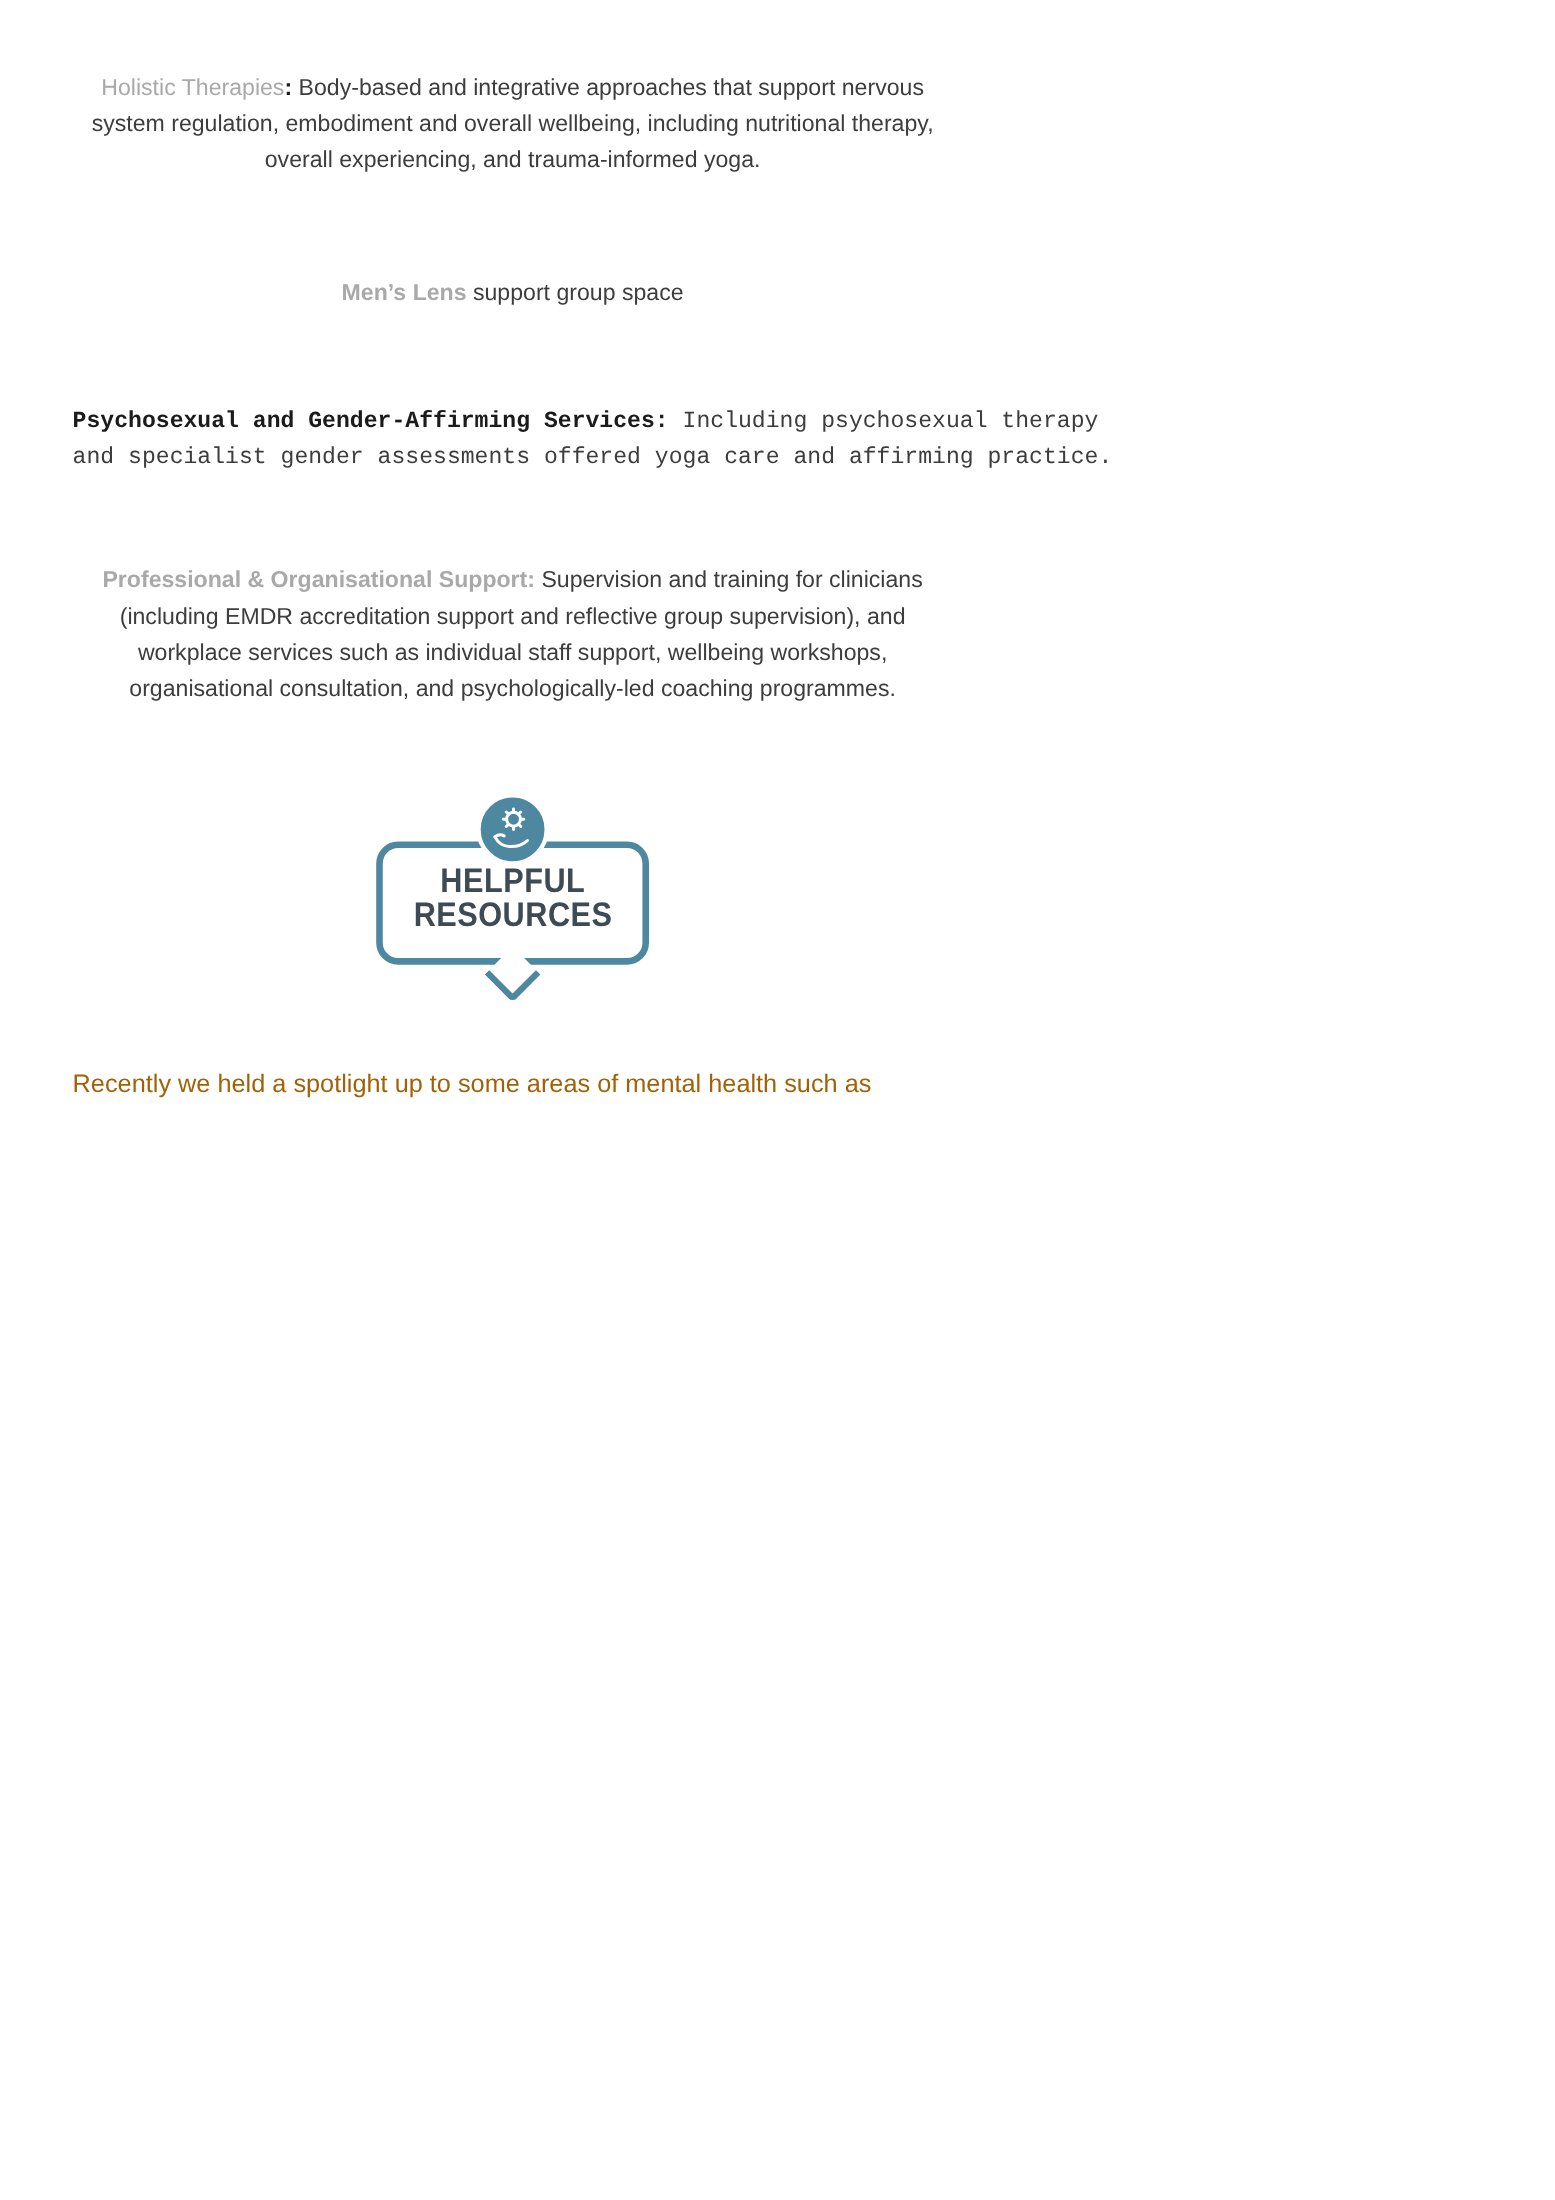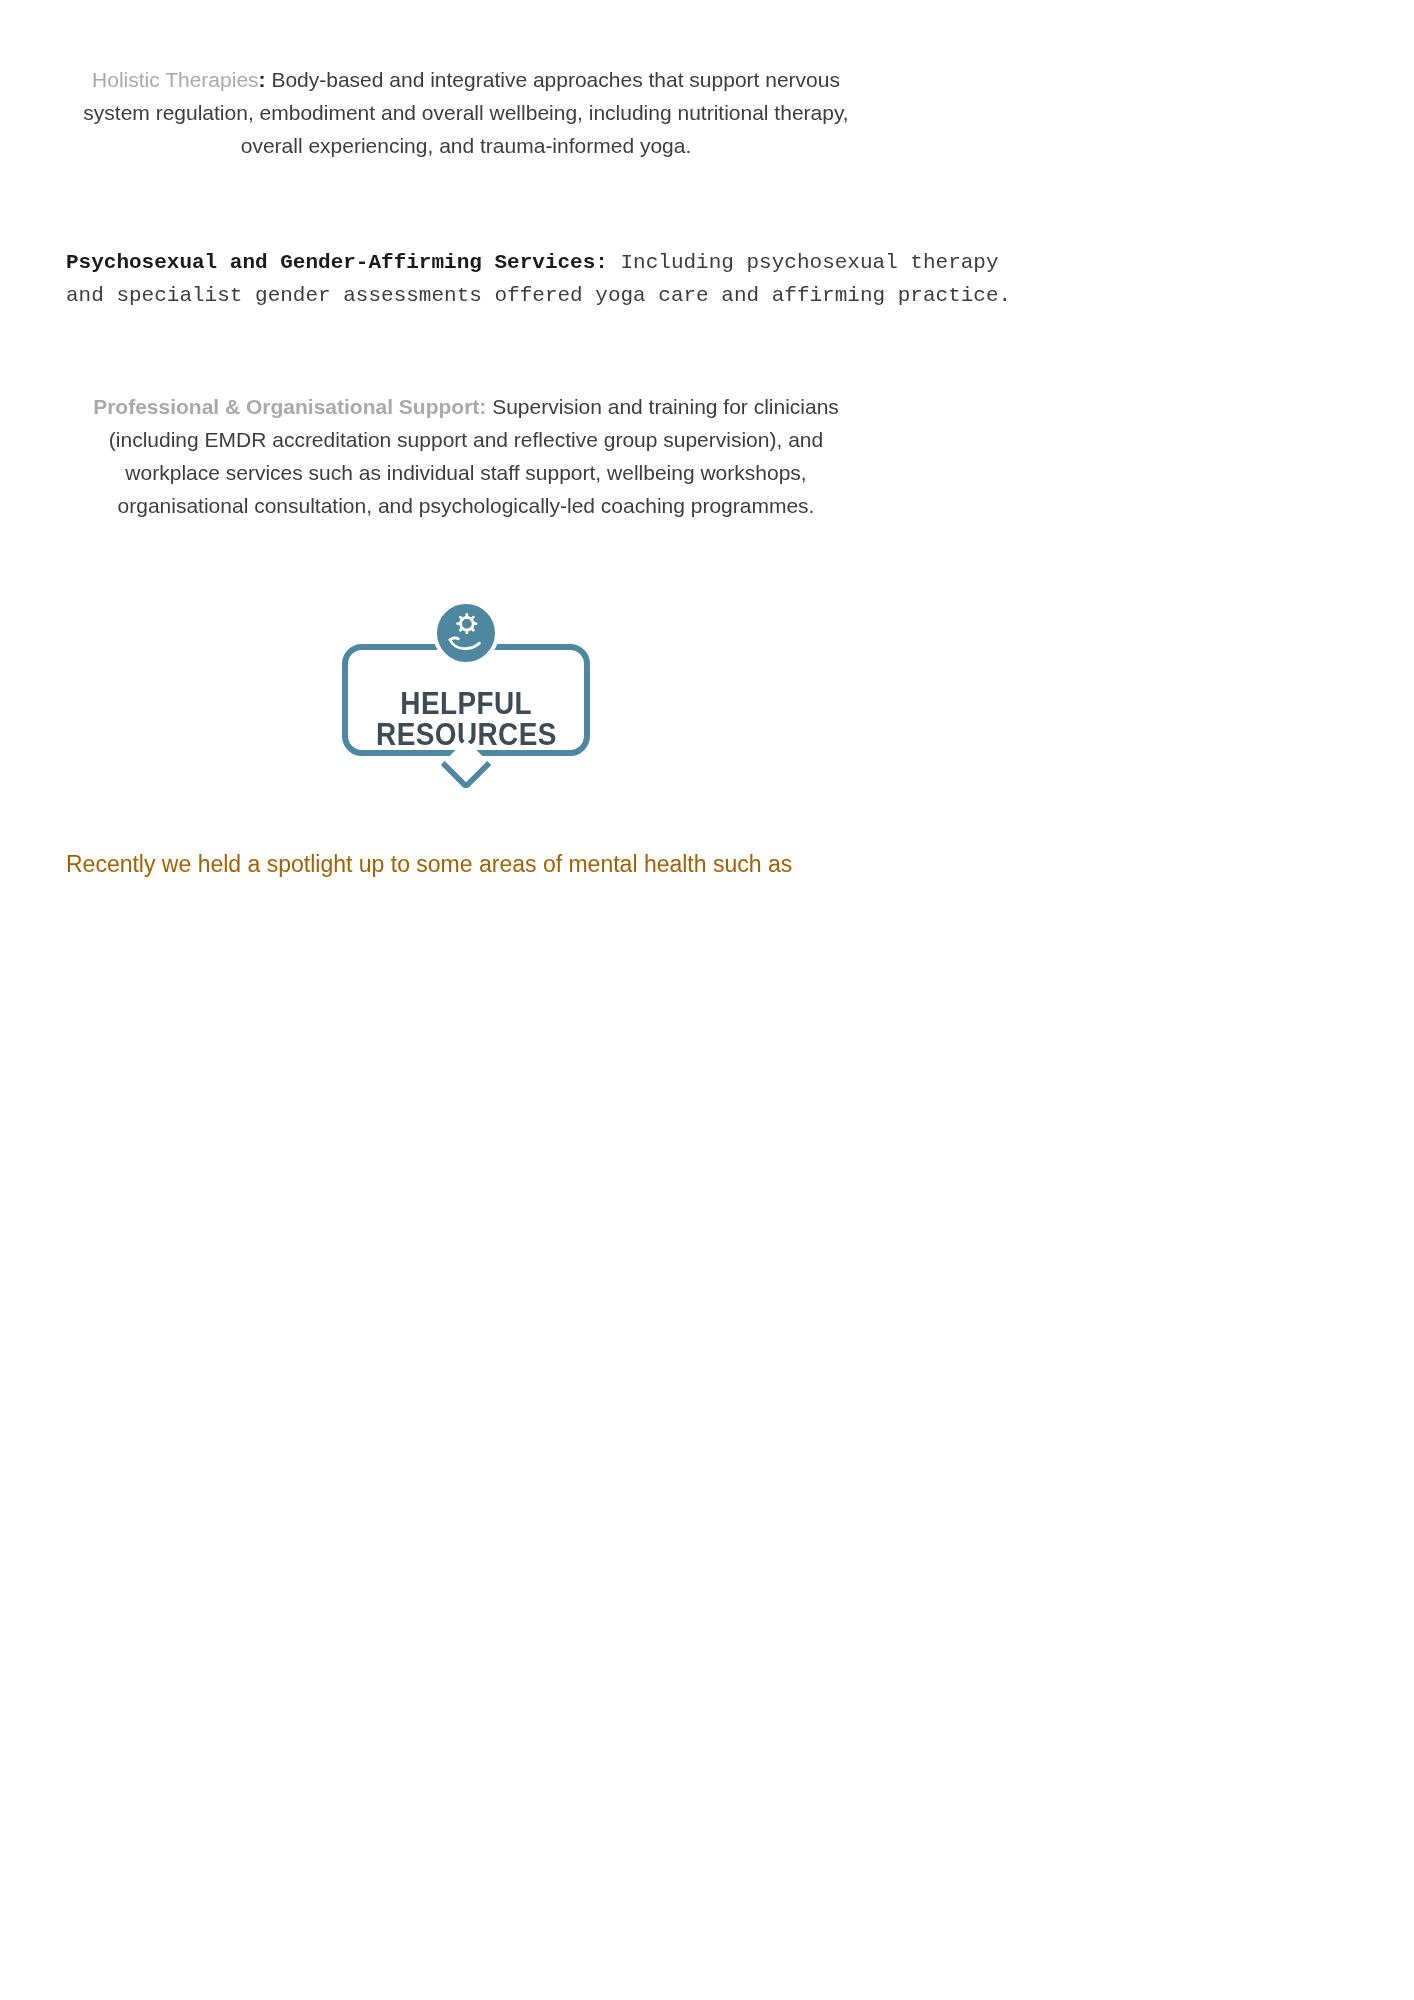--- a/index.html
+++ b/index.html
@@ -54,21 +54,21 @@
   }
   .badge-bubble {
     position: absolute;
     top: 44px; left: 0; right: 0;
     height: 112px;
     background: #ffffff;
     border: 6px solid #4e87a0;
     border-radius: 20px;
     z-index: 1;
     display: flex; flex-direction: column;
-    align-items: center; justify-content: flex-end;
+    align-items: center; justify-content: flex-start;
     padding-top: 14px;
   }
   .badge-line {
     display: inline-block;
     font-weight: bold;
     font-size: 31px;
     line-height: 31px;
     letter-spacing: 0.5px;
     color: #3e4a54;
     transform: scaleX(0.9);
@@ -109,20 +109,23 @@
 <body>
 
 <div class="content" data-name="document-content">
 
   <div data-name="paragraph-list" id="paragraph-list">
       <p class="para" data-name="paragraph-holistic-therapies">
         <span class="line" data-name="text-line"><span class="seg-gray" data-name="label-holistic-therapies">Holistic Therapies</span><span class="seg-darkb" data-name="text-segment">:</span><span class="seg-body" data-name="text-segment"> Body-based and integrative approaches that support nervous</span></span>
         <span class="line" data-name="text-line"><span class="seg-body" data-name="text-segment">system regulation, embodiment and overall wellbeing, including nutritional therapy,</span></span>
         <span class="line" data-name="text-line"><span class="seg-body" data-name="text-segment">overall experiencing, and trauma-informed yoga.</span></span>
       </p>
+      <p class="para" data-name="paragraph-mens-lens">
+        <span class="line" data-name="text-line"><span class="seg-grayb" data-name="label-mens-lens">Men’s Lens</span><span class="seg-body" data-name="text-segment"> support group space</span></span>
+      </p>
       <p class="para" data-name="paragraph-psychosexual-gender-affirming">
         <span class="line" data-name="text-line"><span class="seg-darkb" data-name="label-psychosexual-services">Psychosexual and Gender-Affirming Services:</span><span class="seg-body" data-name="text-segment"> Including psychosexual therapy</span></span>
         <span class="line" data-name="text-line"><span class="seg-body" data-name="text-segment">and specialist gender assessments offered yoga care and affirming practice.</span></span>
       </p>
       <p class="para" data-name="paragraph-professional-organisational-support">
         <span class="line" data-name="text-line"><span class="seg-grayb" data-name="label-professional-support">Professional &amp; Organisational Support:</span><span class="seg-body" data-name="text-segment"> Supervision and training for clinicians</span></span>
         <span class="line" data-name="text-line"><span class="seg-body" data-name="text-segment">(including EMDR accreditation support and reflective group supervision), and</span></span>
         <span class="line" data-name="text-line"><span class="seg-body" data-name="text-segment">workplace services such as individual staff support, wellbeing workshops,</span></span>
         <span class="line" data-name="text-line"><span class="seg-body" data-name="text-segment">organisational consultation, and psychologically-led coaching programmes.</span></span>
       </p>

